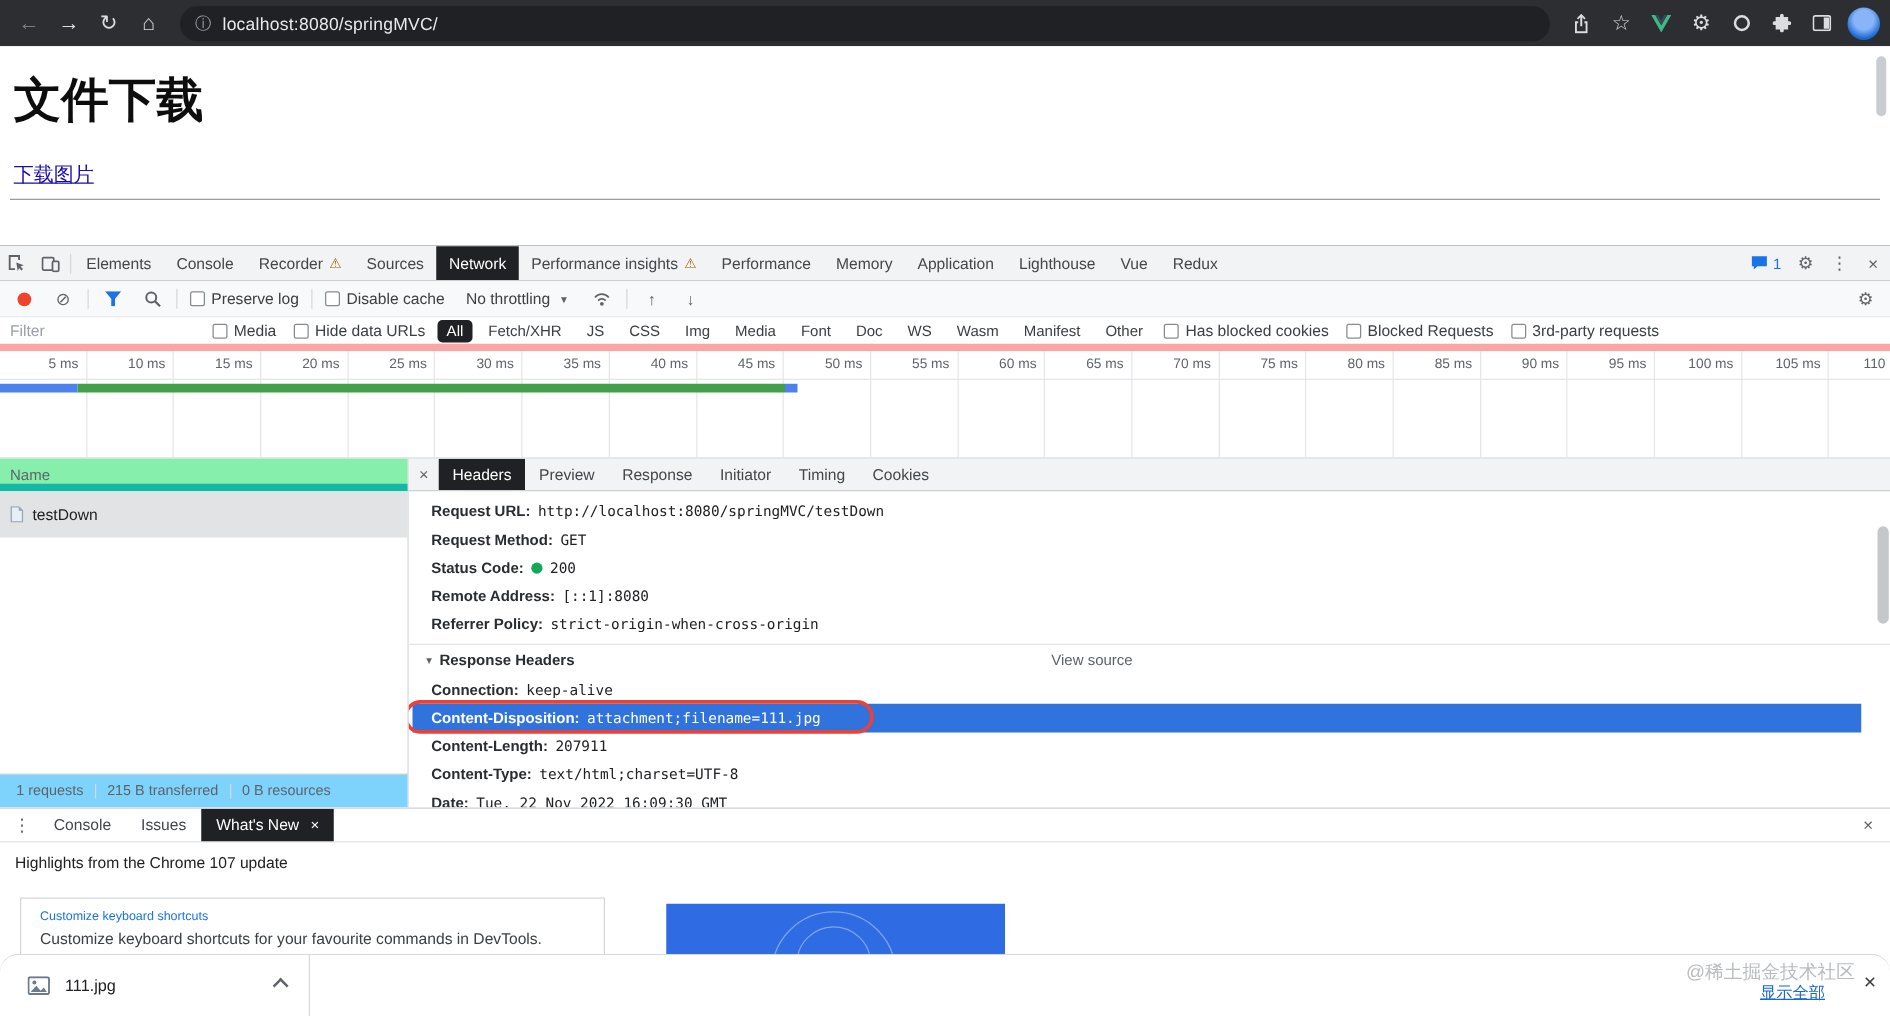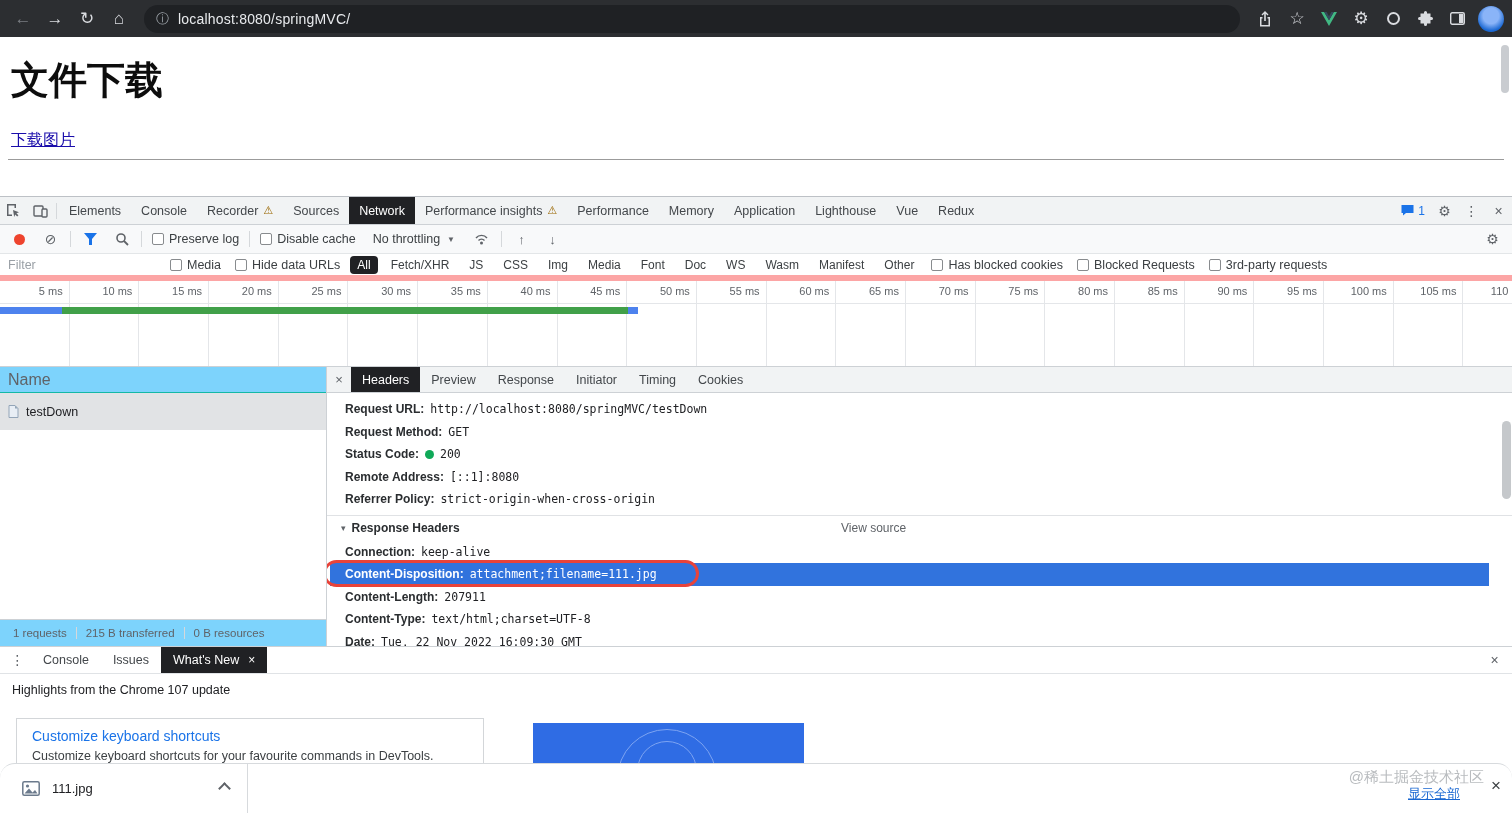--- a/index.html
+++ b/index.html
@@ -54,21 +54,21 @@
   .tl-col{flex:0 0 69.7px;height:100%;border-right:1px solid #e4e6e9;font-size:11px;color:#5f6368;text-align:right;padding:4px 6px 0 0;white-space:nowrap;}
   .tl-sep{position:absolute;left:0;top:22px;width:100%;border-top:1px solid #e4e6e9;}
   .tl-bar{position:absolute;left:0;top:26px;height:7px;width:100%;}
   .seg{position:absolute;top:0;height:7px;}
   .seg.b{left:0;width:62px;background:#4d82ee;}
   .seg.g{left:62px;width:566px;background:#41a049;}
   .seg.b2{left:628px;width:10px;background:#4d82ee;}
 
   .net-main{position:absolute;left:0;top:170px;width:100%;height:279px;}
   .req-panel{position:absolute;left:0;top:0;width:327px;height:279px;border-right:1px solid #cdd1d5;background:#fff;}
-  .req-header{height:26px;line-height:26px;padding-left:8px;background:#7dd3fc;border-bottom:1px solid #14b8a6;font-size:16px;color:#5f6368;}
+  .req-header{height:26px;line-height:26px;padding-left:8px;background:#86efac;border-bottom:6px solid #14b8a6;font-size:12px;color:#5f6368;}
   .req-row{height:37px;display:flex;align-items:center;gap:7px;padding-left:8px;font-size:12.5px;color:#202124;}
   .req-row.selected{background:#e1e3e5;}
   .net-summary{position:absolute;left:0;bottom:0;width:100%;height:27px;border-top:1px solid #cdd1d5;background:#7dd3fc;display:flex;align-items:center;gap:9px;padding-left:13px;font-size:11.5px;color:#5f6368;white-space:nowrap;}
   .net-summary .sep{width:1px;height:12px;background:#d5d8db;}
 
   .detail-panel{position:absolute;left:327px;top:0;width:1185px;height:279px;background:#fff;overflow:hidden;}
   .detail-tabs{height:26px;background:#f1f3f4;border-bottom:1px solid #cdd1d5;display:flex;align-items:center;}
   .close-detail{width:24px;font-size:13px;}
   .detail-tab{height:100%;display:flex;align-items:center;padding:0 11px;font-size:12.5px;color:#43474b;}
   .detail-tab.active{background:#202124;color:#fff;}
@@ -88,21 +88,21 @@
   .detail-scroll{position:absolute;right:1px;top:28px;width:9px;height:248px;}
   .detail-scroll .thumb{position:absolute;top:26px;width:9px;height:78px;background:#c5c8cb;border-radius:4.5px;}
 
   .drawer{position:absolute;left:0;top:449px;width:100%;height:118px;background:#fff;overflow:hidden;border-top:1px solid #cdd1d5;}
   .drawer-tabs{height:27px;border-bottom:1px solid #e0e3e6;display:flex;align-items:center;padding:0 4px;}
   .drawer-tab{height:100%;display:flex;align-items:center;padding:0 12px;font-size:12.5px;color:#43474b;gap:9px;}
   .drawer-tab.active{background:#202124;color:#fff;}
   .tab-close{font-size:12px;color:#fff;}
   .drawer-headline{margin:9px 0 0 12px;font-size:12.5px;color:#202124;}
   .wn-card{position:absolute;left:16px;top:71px;width:468px;height:70px;border:1px solid #d3d6d9;padding:9px 15px;background:#fff;}
-  .wn-title{font-size:14px;color:#1a73e8;}
+  .wn-title{font-size:10px;color:#1a73e8;}
   .wn-desc{margin-top:5px;font-size:12.5px;color:#3c4043;}
   .wn-img{position:absolute;left:533px;top:76px;width:271px;height:60px;background:#2f6ce4;overflow:hidden;}
   .wn-img .circ{position:absolute;left:84px;top:6px;width:100px;height:100px;border:1.5px solid #7da4f2;border-radius:50%;}
   .wn-img .circ.c2{left:104px;top:18px;width:60px;height:60px;}
 
   
   .dl-bar{position:absolute;left:0;top:763px;width:100%;height:50px;background:#fff;border-top:1px solid #d7dadd;border-radius:15px;}
   .dl-item{position:absolute;left:0;top:0;width:248px;height:100%;border-right:1px solid #d7dadd;display:flex;align-items:center;padding-left:22px;gap:12px;}
   .dl-name{font-size:13px;color:#202124;}
   .chev-up{margin-left:auto;margin-right:18px;width:9px;height:9px;border-left:2px solid #5f6368;border-top:2px solid #5f6368;transform:rotate(45deg);}

